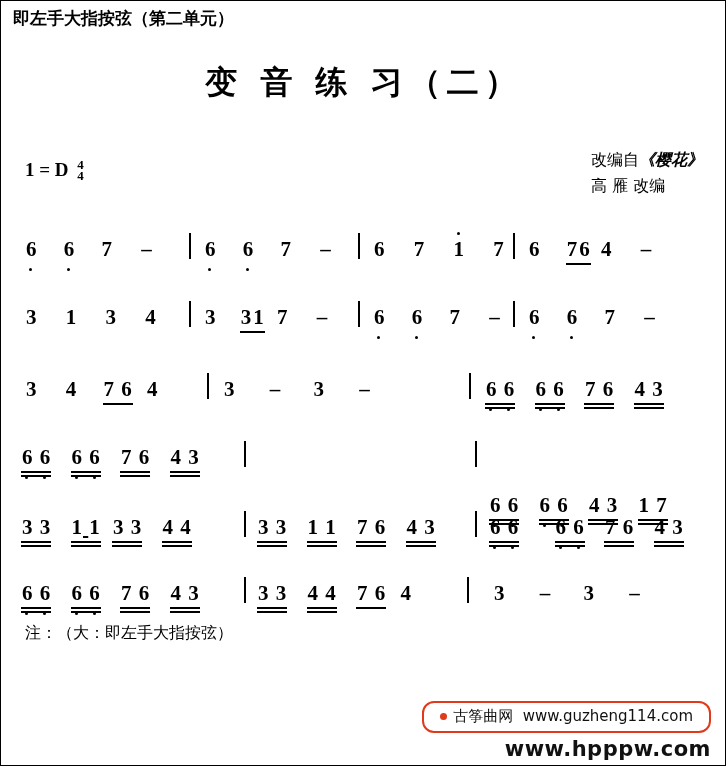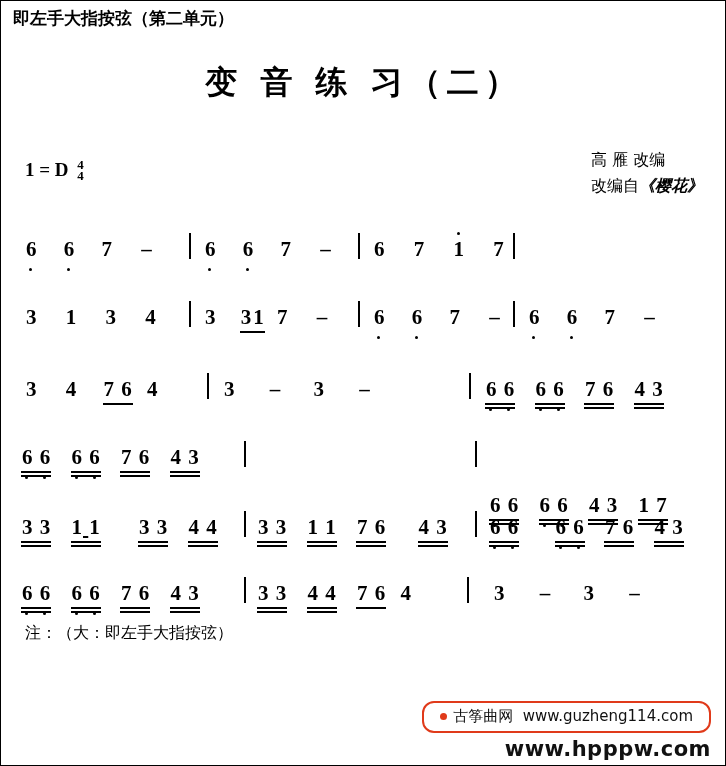--- a/index.html
+++ b/index.html
@@ -210,22 +210,22 @@
 
   <div class="keysig">
     <span>1 = D</span>
     <span class="meter">
       <span class="num">4</span>
       <span class="den">4</span>
     </span>
   </div>
 
   <div class="credits">
+    <span class="ln"><span>改编自</span><span class="song">《樱花》</span></span>
     <span class="ln">高 雁   改编</span>
-    <span class="ln"><span>改编自</span><span class="song">《樱花》</span></span>
   </div>
 
   <div class="staff" style="top:222px;">
 
     <div class="cell" style="left:24px; top:14px;">
       <span class="note dotdn">6</span>
       <span class="note dotdn" style="margin-left:20px;">6</span>
       <span class="note" style="margin-left:20px;">7</span>
       <span class="note dash" style="margin-left:22px;">–</span>
     </div>
@@ -240,20 +240,26 @@
     <div class="barline" style="left:357px; top:10px;"></div>
 
     <div class="cell" style="left:372px; top:14px;">
       <span class="note">6</span>
       <span class="note" style="margin-left:22px;">7</span>
       <span class="note dotup" style="margin-left:22px;">1</span>
       <span class="note" style="margin-left:22px;">7</span>
     </div>
     <div class="barline" style="left:512px; top:10px;"></div>
 
+    <div class="cell" style="left:527px; top:14px;">
+      <span class="note">6</span>
+      <span class="grp beam1" style="margin-left:20px;"><span class="note">7</span><span class="note">6</span></span>
+      <span class="note" style="margin-left:4px;">4</span>
+      <span class="note dash" style="margin-left:22px;">–</span>
+    </div>
   </div>
 
   <div class="staff" style="top:290px;">
     <div class="cell" style="left:24px; top:14px;">
       <span class="note">3</span>
       <span class="note" style="margin-left:22px;">1</span>
       <span class="note" style="margin-left:22px;">3</span>
       <span class="note" style="margin-left:22px;">4</span>
     </div>
     <div class="barline" style="left:188px; top:10px;"></div>
@@ -361,21 +367,21 @@
   <div class="staff" style="top:500px;">
     <div class="cell" style="left:20px; top:14px;">
       <span class="grp beam2">
         <span class="note">3</span>
         <span class="note">3</span>
       </span>
       <span class="grp beam2" style="margin-left:14px;text-decoration:underline;">
         <span class="note">1</span>
         <span class="note">1</span>
       </span>
-      <span class="grp beam2" style="margin-left:32px;">
+      <span class="grp beam2" style="margin-left:6px;">
         <span class="note">3</span>
         <span class="note">3</span>
       </span>
       <span class="grp beam2" style="margin-left:14px;">
         <span class="note">4</span>
         <span class="note">4</span>
       </span>
     </div>
     <div class="barline" style="left:243px; top:10px;"></div>
     <div class="cell" style="left:256px; top:14px;">
@@ -384,21 +390,21 @@
         <span class="note">3</span>
       </span>
       <span class="grp beam2" style="margin-left:14px;">
         <span class="note">1</span>
         <span class="note">1</span>
       </span>
       <span class="grp beam2" style="margin-left:14px;">
         <span class="note">7</span>
         <span class="note">6</span>
       </span>
-      <span class="grp beam2" style="margin-left:26px;">
+      <span class="grp beam2" style="margin-left:14px;">
         <span class="note">4</span>
         <span class="note">3</span>
       </span>
     </div>
     <div class="barline" style="left:474px; top:10px;"></div>
     <div class="cell" style="left:488px; top:14px;">
       <span class="grp beam2">
         <span class="note dotdn">6</span>
         <span class="note dotdn">6</span>
       </span>

